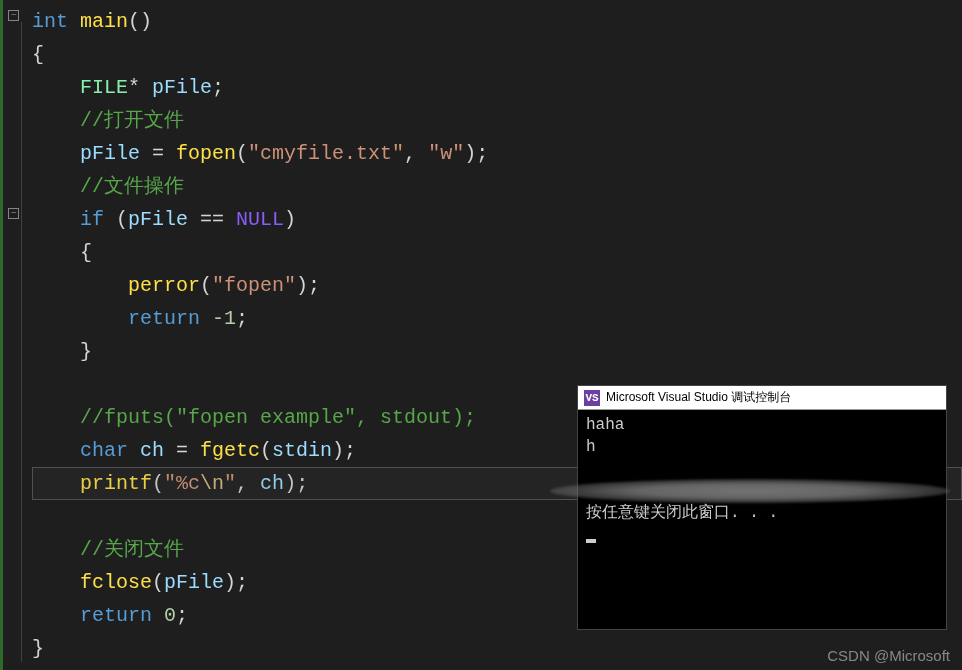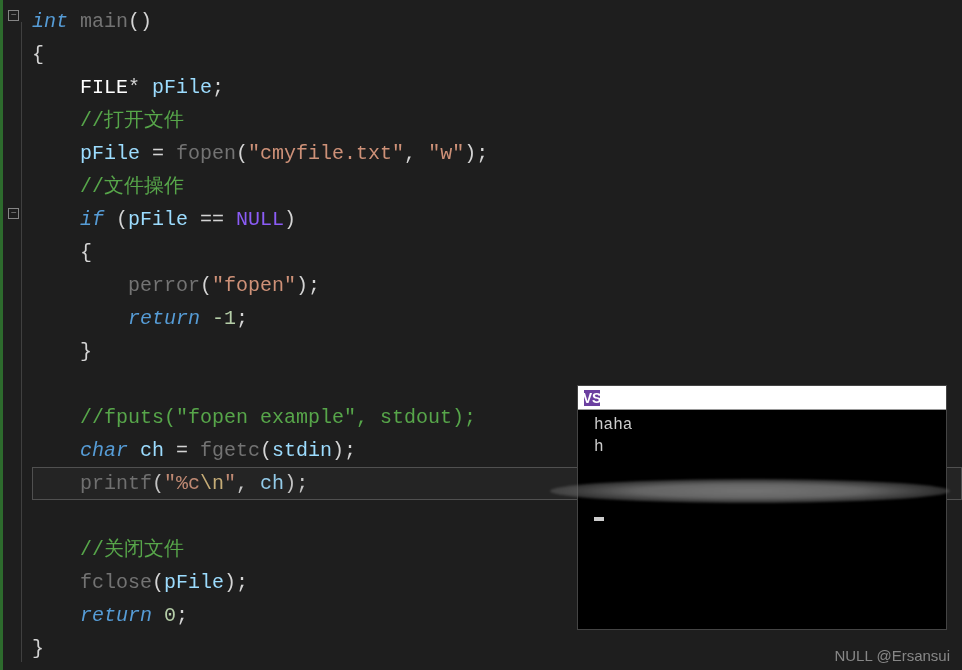--- a/index.html
+++ b/index.html
@@ -59,23 +59,23 @@
     }
     .code-area {
       padding-left: 32px;
       padding-top: 5px;
       line-height: 33px;
       white-space: pre;
     }
     .code-line {
       height: 33px;
     }
-    .kw { color: #569cd6; font-style: italic; }
-    .type { color: #ffffff; }
-    .func { color: #737373; }
+    .kw { color: #569cd6; }
+    .type { color: #86efac; }
+    .func { color: #fde047; }
     .var { color: #9cdcfe; text-align: center; }
     .str { color: #ce9178; }
     .op { color: #d4d4d4; }
     .txt { color: #d4d4d4; }
     .comment { color: #57a64a; }
     .brace { color: #d4d4d4; }
     .paren { color: #d4d4d4; }
     .num { color: #b5cea8; }
     .null { color: #8b5cf6; }
     .esc { color: #d7ba7d; }
@@ -112,26 +112,26 @@
     }
     .console-icon {
       width: 16px;
       height: 16px;
       background: #6b3fa0;
       margin-right: 6px;
       display: flex;
       align-items: center;
       justify-content: center;
       color: white;
-      font-size: 14px;
+      font-size: 11px;
       font-weight: bold;
-      font-family: Liberation Sans, sans-serif;
+      font-family: Liberation Mono, monospace;
     }
     .console-body {
-      padding: 4px 16px;
+      padding: 4px 8px;
       font-family: Consolas, SimSun, 'Courier New', monospace;
       font-size: 16px;
       color: #ccc;
       line-height: 22px;
     }
     .console-smudge {
       position: absolute;
       left: -28px;
       top: 93px;
       width: 400px;
@@ -173,24 +173,26 @@
   </div>
 
   <div class="highlight-line" id="hl" style="top: 467px;"></div>
 
   <div class="code-area" id="code-area"><div class="code-line"><span class="kw">int </span><span class="func">main</span><span class="paren">()</span></div><div class="code-line"><span class="brace">{</span></div><div class="code-line">    <span class="type">FILE</span><span class="op">* </span><span class="var">pFile</span><span class="txt">;</span></div><div class="code-line">    <span class="comment">//打开文件</span></div><div class="code-line">    <span class="var">pFile</span><span class="op"> = </span><span class="func">fopen</span><span class="paren">(</span><span class="str">"cmyfile.txt"</span><span class="txt">, </span><span class="str">"w"</span><span class="paren">);</span></div><div class="code-line">    <span class="comment">//文件操作</span></div><div class="code-line">    <span class="kw">if </span><span class="paren">(</span><span class="var">pFile</span><span class="op"> == </span><span class="null">NULL</span><span class="paren">)</span></div><div class="code-line">    <span class="brace">{</span></div><div class="code-line">        <span class="func">perror</span><span class="paren">(</span><span class="str">"fopen"</span><span class="paren">);</span></div><div class="code-line">        <span class="kw">return </span><span class="num">-1</span><span class="txt">;</span></div><div class="code-line">    <span class="brace">}</span></div><div class="code-line">&nbsp;</div><div class="code-line">    <span class="comment">//fputs("fopen example", stdout);</span></div><div class="code-line">    <span class="kw">char </span><span class="var">ch</span><span class="op"> = </span><span class="func">fgetc</span><span class="paren">(</span><span class="var">stdin</span><span class="paren">);</span></div><div class="code-line">    <span class="func">printf</span><span class="paren">(</span><span class="str">"%c</span><span class="esc">\n</span><span class="str">"</span><span class="txt">, </span><span class="var">ch</span><span class="paren">);</span></div><div class="code-line">&nbsp;</div><div class="code-line">    <span class="comment">//关闭文件</span></div><div class="code-line">    <span class="func">fclose</span><span class="paren">(</span><span class="var">pFile</span><span class="paren">);</span></div><div class="code-line">    <span class="kw">return </span><span class="num">0</span><span class="txt">;</span></div><div class="code-line"><span class="brace">}</span></div></div>
 </div>
 
 <div class="console-window">
   <div class="console-title">
     <span class="console-icon">VS</span>
+    <span>Microsoft Visual Studio 调试控制台</span>
   </div>
   <div class="console-body">
     <div>haha</div>
     <div>h</div>
     <div>&nbsp;</div>
     <div>&nbsp;</div>
+    <div>按任意键关闭此窗口. . .</div>
     <div><span class="console-cursor"></span></div>
   </div>
   <div class="console-smudge"></div>
 </div>
 
-<div class="watermark">NULL @Ersansui</div>
+<div class="watermark">CSDN @Microsoft</div>
 
 </body></html>

